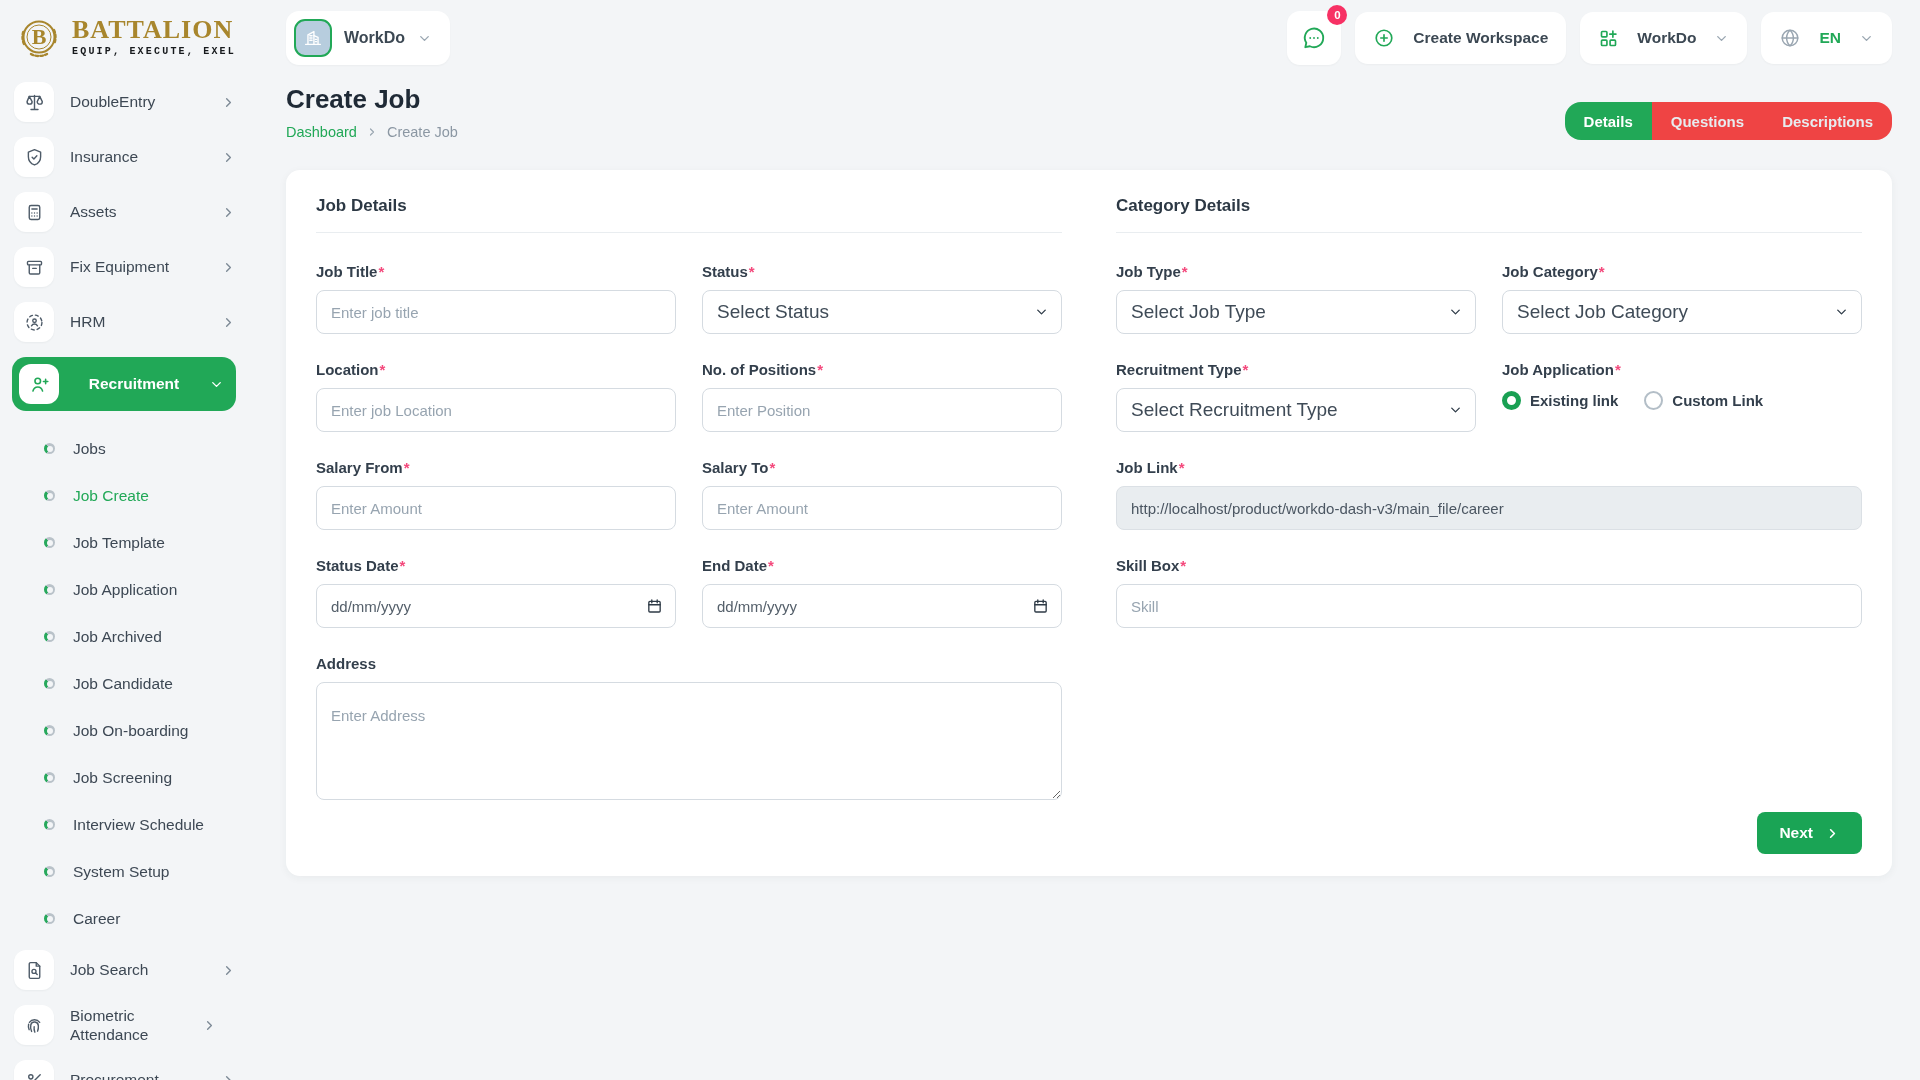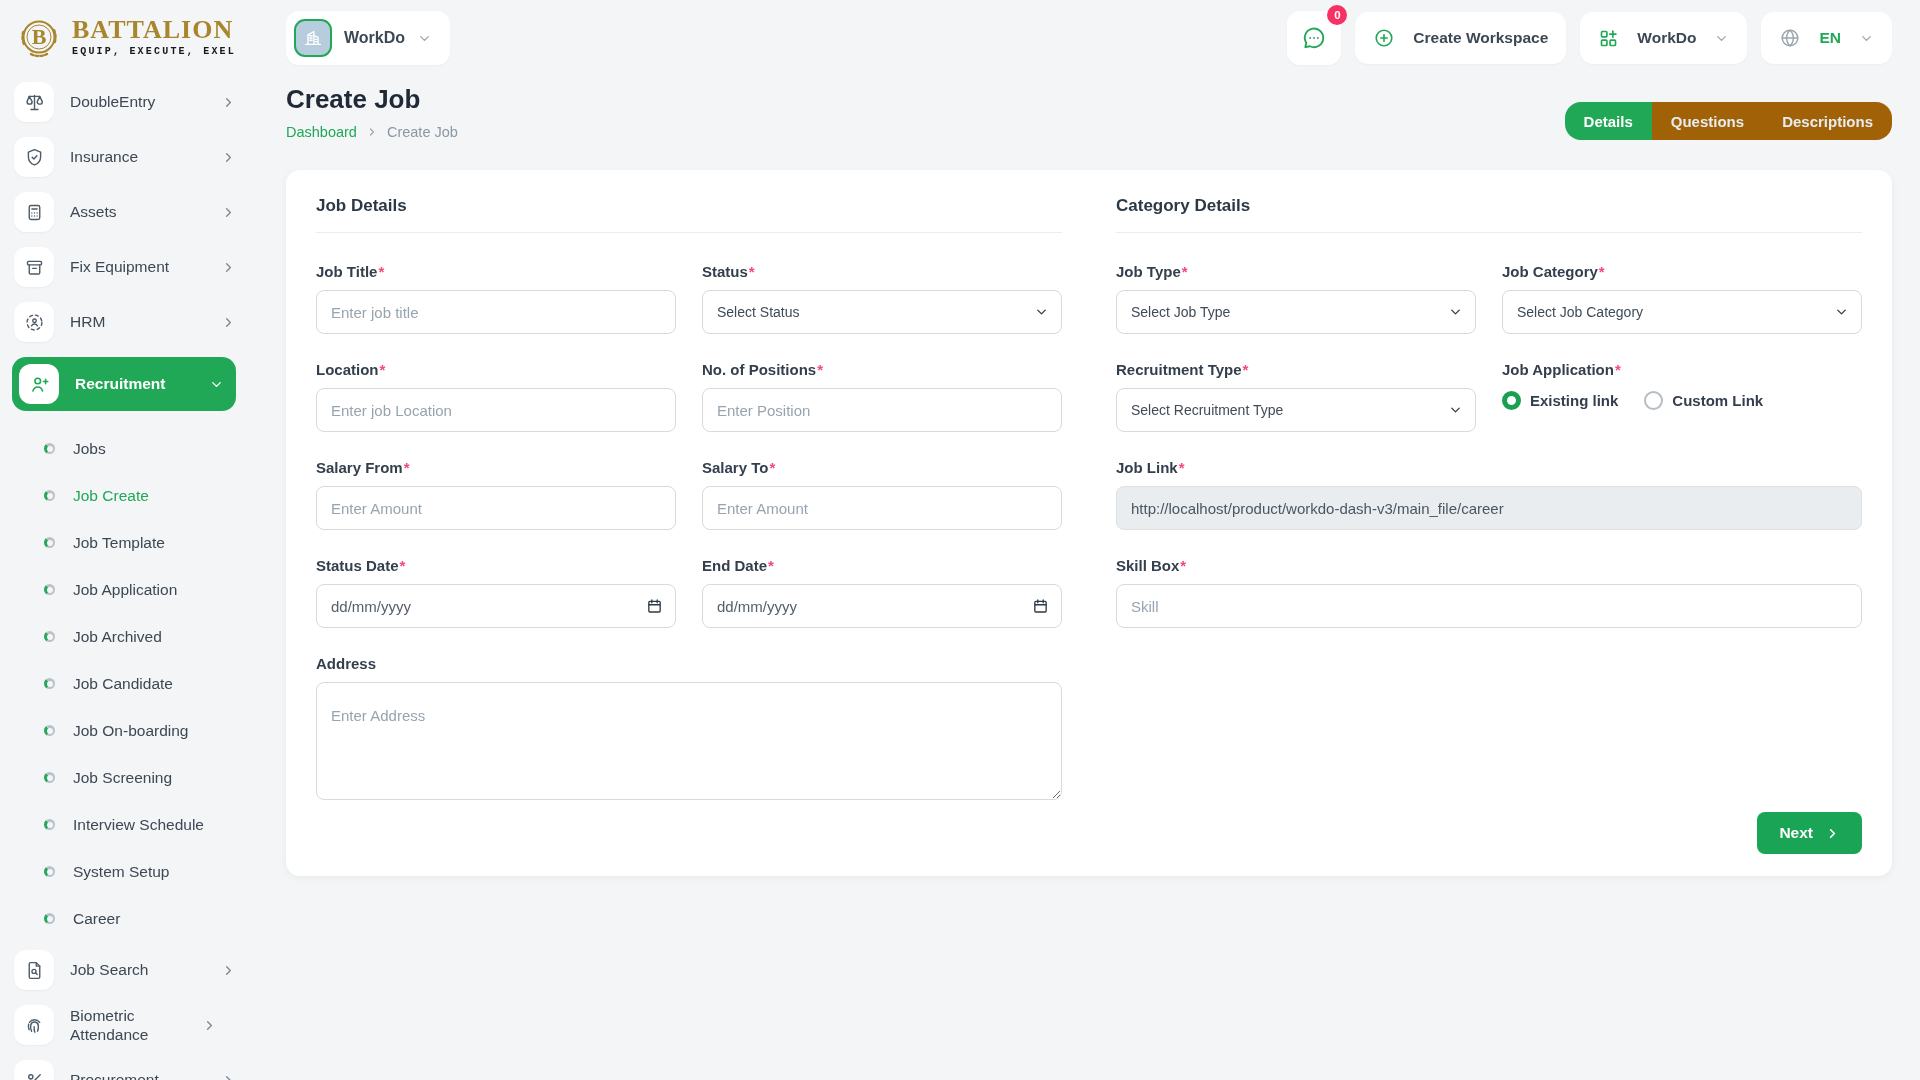--- a/index.html
+++ b/index.html
@@ -34,21 +34,21 @@
     width:40px; height:40px; flex:none; background:#ffffff; border-radius:12px;
     display:flex; align-items:center; justify-content:center; color:#4e5b68;
     box-shadow:0 1px 2px rgba(40,50,60,.05);
   }
   .nav-item .nav-label { flex:1; font-size:15.5px; font-weight:500; color:#3d4854; line-height:1.25; }
   .nav-item .chev { color:#7d8a96; flex:none; }
   .nav-item.active {
     background:#21a857; border-radius:14px; padding:7px 12px 7px 7px; margin-left:-2px; margin-bottom:10px;
   }
   .nav-item.active .icon-box { color:#21a857; box-shadow:none; }
-  .nav-item.active .nav-label { color:#ffffff; font-weight:700; }
+  .nav-item.active .nav-label { color:#ffffff; font-weight:700;text-align:center; }
   .nav-item.active .chev { color:#ffffff; }
   .subnav { padding:4px 0 8px 30px; }
   .sub-item { display:flex; align-items:center; gap:18px; height:47px; cursor:pointer; }
   .bullet { width:11px; height:11px; flex:none; border-radius:50%;
     background:conic-gradient(from 210deg, #27a85c 0 110deg, #b9c2c9 110deg 360deg);
     position:relative; }
   .bullet::after { content:""; position:absolute; inset:2.5px; background:#f3f5f7; border-radius:50%; }
   .sub-item .sub-label { font-size:15.5px; color:#3d4854; }
   .sub-item.active .sub-label { color:#21a857; }
 
@@ -75,42 +75,42 @@
   .lang-code { color:#21a857; font-size:15.5px; font-weight:700; }
 
   .page-head { display:flex; align-items:flex-end; justify-content:space-between; margin-top:18px; }
   .page-title { font-size:26px; font-weight:700; color:#1f2a36; }
   .breadcrumb { display:flex; align-items:center; gap:9px; margin-top:9px; font-size:14.5px; }
   .breadcrumb .bc-home { color:#21a857; cursor:pointer; }
   .breadcrumb .bc-sep { color:#9aa6b1; }
   .breadcrumb .bc-current { color:#8b97a3; }
   .tabs { display:flex; border-radius:16px; overflow:hidden;text-align:center; }
   .tab { height:38px; padding:0 19px; display:flex; align-items:center; font-size:15px; font-weight:600;
-    background:#a16207; color:#e7ecef; cursor:pointer; }
+    background:#ef4444; color:#e7ecef; cursor:pointer; }
   .tab.active { background:#21a857; color:#ffffff; border-radius:9px 0 0 9px; }
 
   
   .card { margin-top:30px; background:#ffffff; border-radius:14px; padding:26px 30px 22px;
     box-shadow:0 2px 8px rgba(40,50,60,.05); }
   .form-grid { display:grid; grid-template-columns:1fr 1fr; column-gap:54px; }
   .section-heading { font-size:17px; font-weight:700; color:#2c3844; padding-bottom:16px;
     border-bottom:1px solid #e9edf0; margin-bottom:30px; }
   .frow { display:grid; grid-template-columns:1fr 1fr; column-gap:26px; margin-bottom:27px; }
   .frow.single { grid-template-columns:1fr; }
   .flabel { display:block; font-size:15px; font-weight:700; color:#333f4c; margin-bottom:10px; }
   .req { color:#f4497c; margin-left:1px; }
   .control { position:relative; }
   .txt {
     width:100%; height:44px; border:1px solid #d5dbe1; border-radius:8px; padding:0 14px;
     font-family:"Liberation Sans", sans-serif; font-size:15px; color:#3d4854; background:#fff; outline:none;
   }
   .txt::placeholder { color:#97a4b0; opacity:1; }
   .txt.date-input::placeholder { color:#55606b; }
   .select-box { height:44px; border:1px solid #d5dbe1; border-radius:8px; padding:0 38px 0 14px;
-    display:flex; align-items:center; font-size:14px; color:#3f4b57; background:#fff; cursor:pointer; }
+    display:flex; align-items:center; font-size:19px; color:#3f4b57; background:#fff; cursor:pointer; }
   .ctl-icon { position:absolute; right:13px; top:50%; transform:translateY(-50%); color:#333f4c; pointer-events:none; }
   .readonly-box { height:44px; border:1px solid #dbe0e5; border-radius:8px; padding:0 14px;
     display:flex; align-items:center; font-size:15px; color:#4b5662; background:#e9edf0; }
   textarea.txt { height:118px; padding:22px 14px; resize:both; line-height:1.4; }
   .radio-row { display:flex; align-items:center; gap:26px; margin-top:13px; }
   .radio-opt { display:flex; align-items:center; gap:9px; cursor:pointer; }
   .radio { width:19px; height:19px; border-radius:50%; background:#fff; border:2px solid #b3bec7; flex:none; }
   .radio.checked { border:5.5px solid #19a053; }
   .radio-label { font-size:15px; font-weight:700; color:#333f4c; }
   .card-footer { display:flex; justify-content:flex-end; margin-top:8px; }

